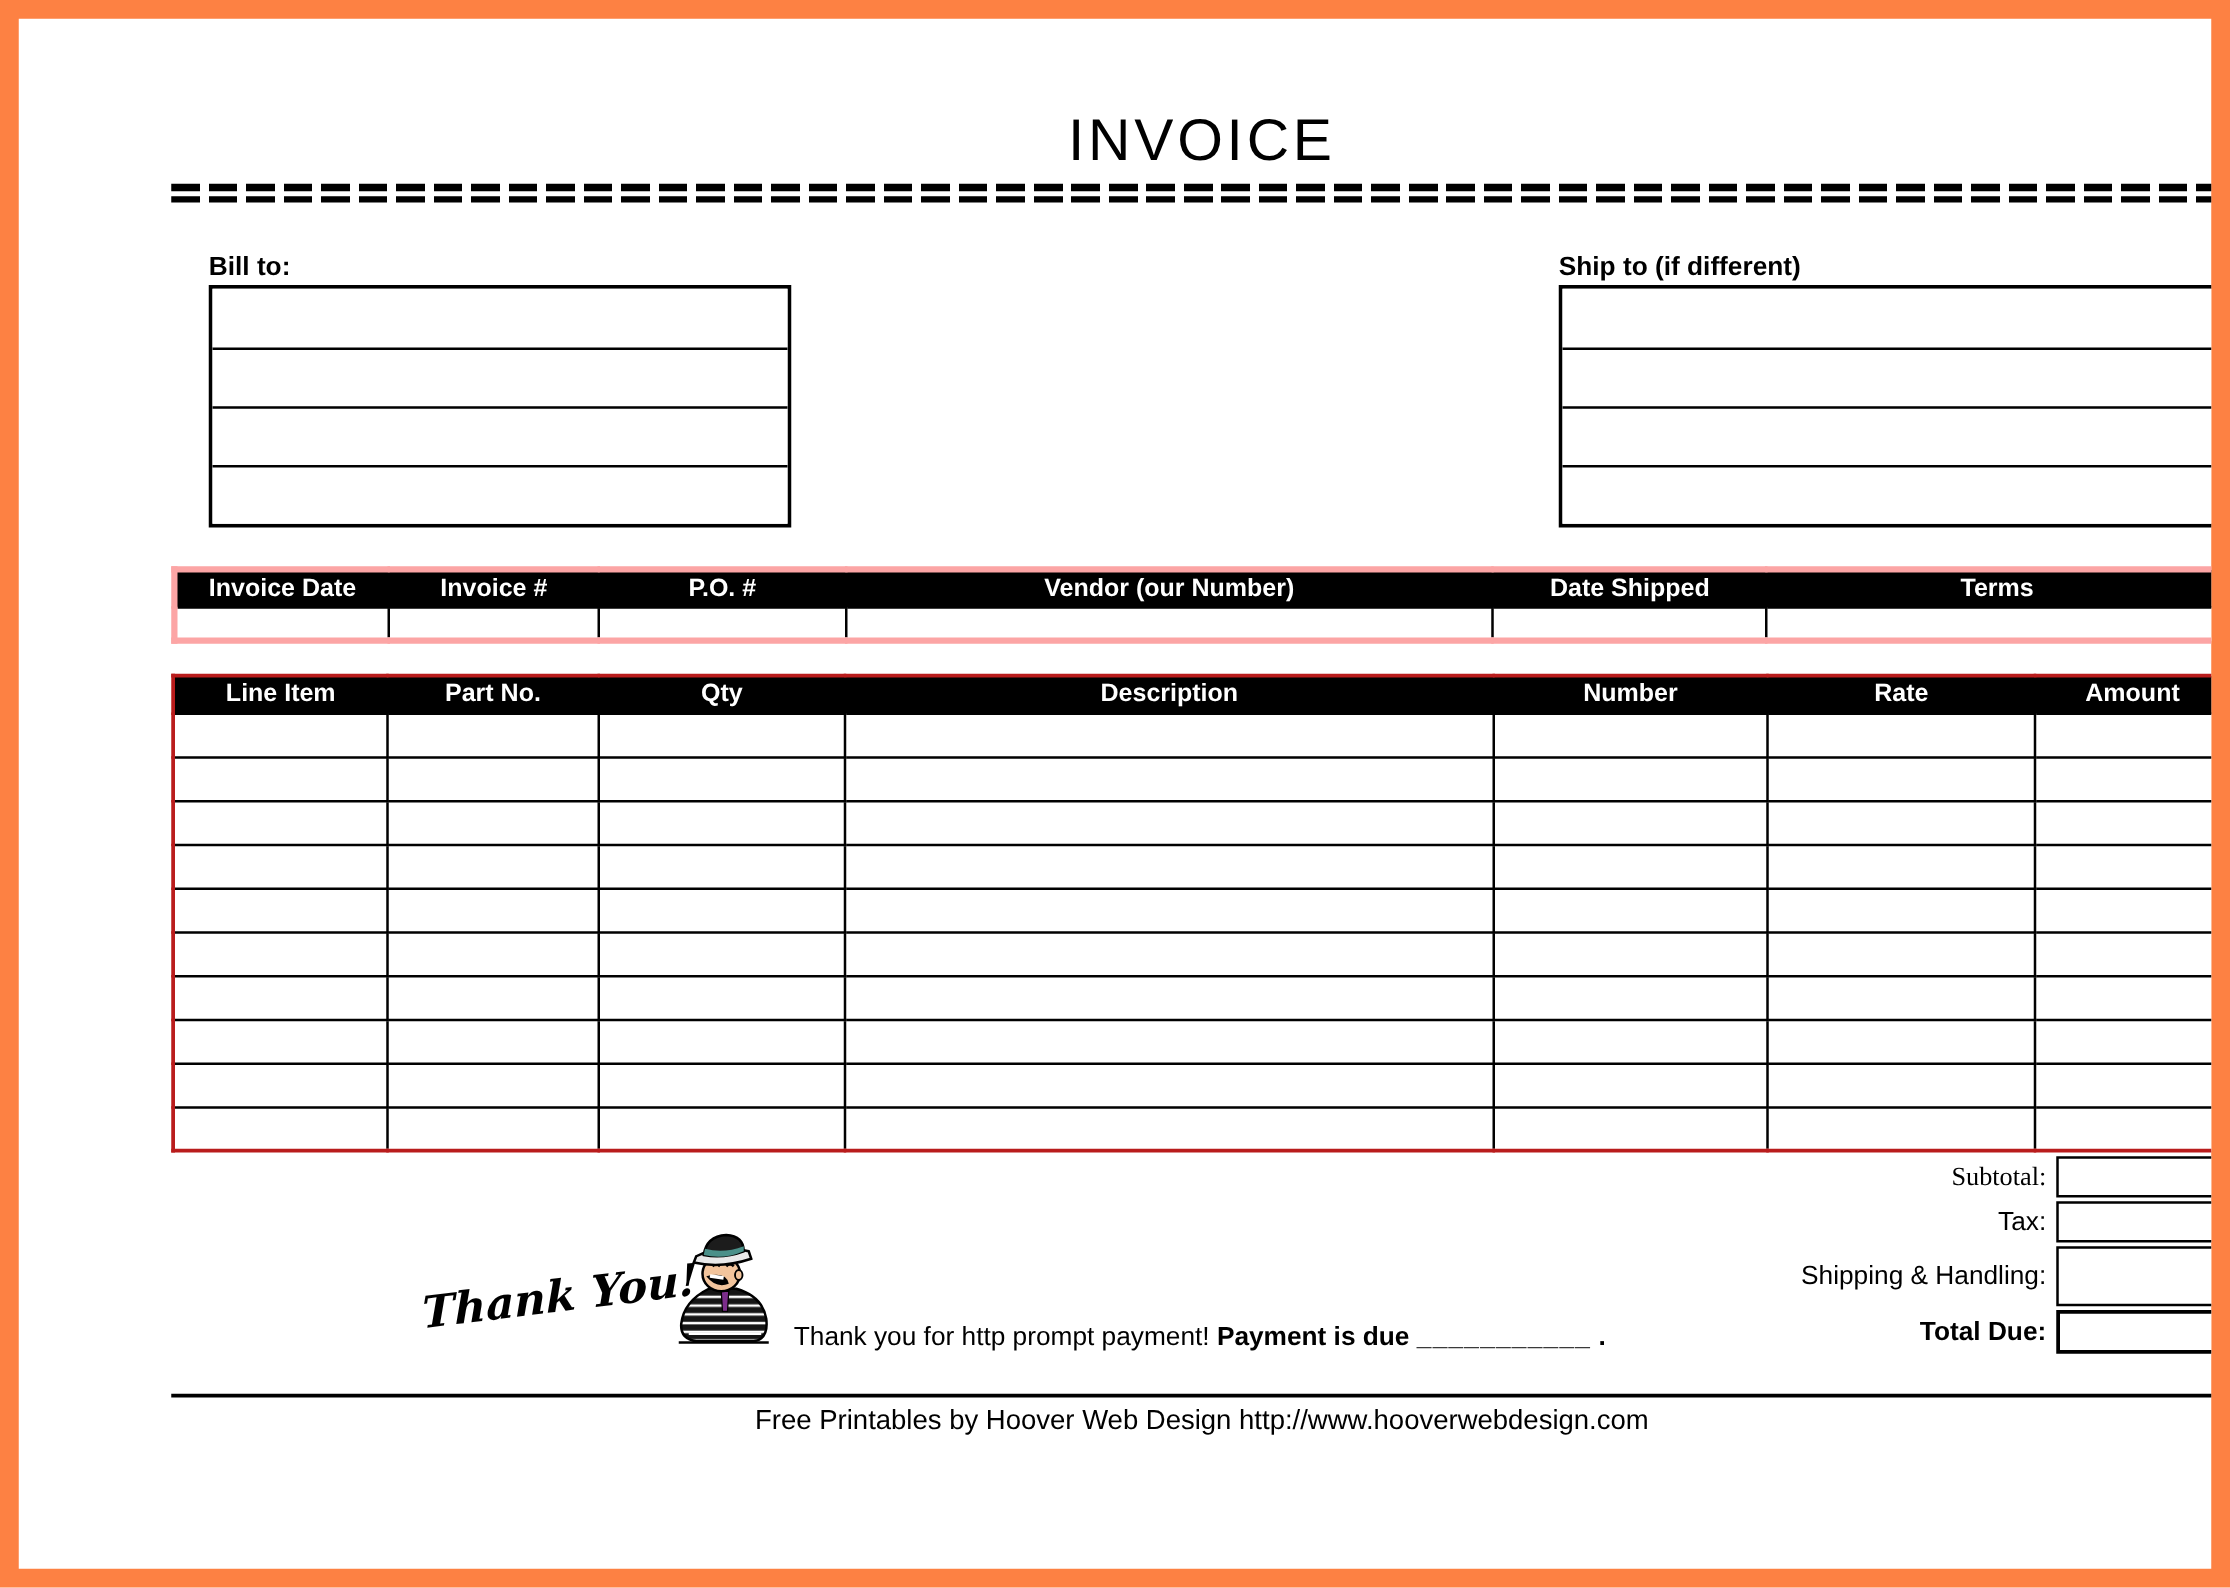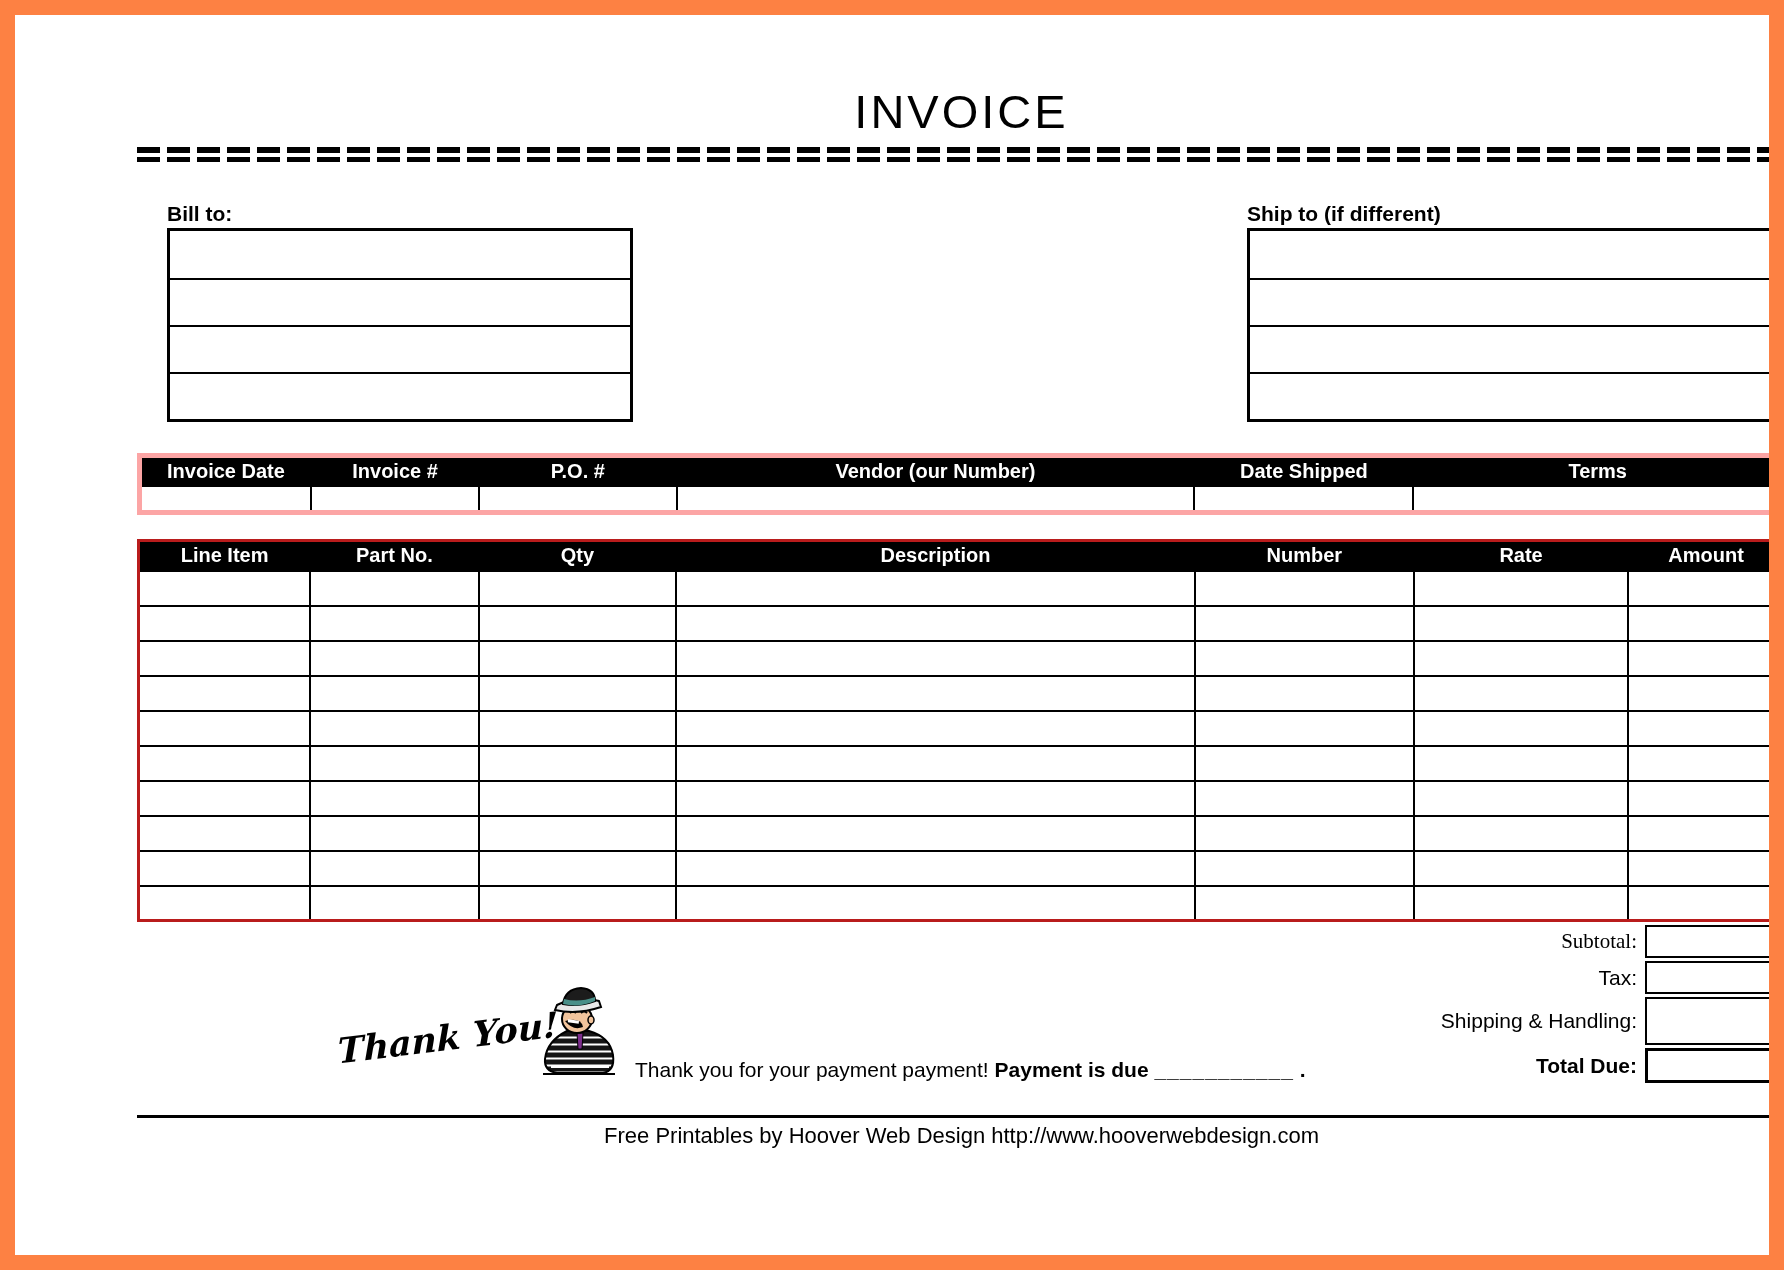--- a/index.html
+++ b/index.html
@@ -311,21 +311,21 @@
       <path d="M44 30 q3 -3 6 0" fill="none" stroke="#000" stroke-width="2"></path>
 
       <ellipse cx="54" cy="37" rx="3" ry="4" fill="#F2C49C" stroke="#000" stroke-width="1.5"></ellipse>
 
       <path d="M20 22 Q40 12 62 18 L64 24 Q40 32 18 27 Z" fill="#e9e9e9" stroke="#000" stroke-width="2"></path>
       <path d="M26 21 Q28 6 44 5 Q58 6 58 18 Q42 24 26 21 Z" fill="#1c1c1c" stroke="#000" stroke-width="2"></path>
       <path d="M26 21 Q42 25 58 18 L58 14 Q42 20 27 16 Z" fill="#4A9089"></path>
     </svg>
 
     <div class="payment-line">
-      <span>Thank you for your payment payment!</span>
+      <span>Thank you for http prompt payment!</span>
       <span class="bold">Payment is due</span>
       <span class="payment-blank">___________</span>
       <span class="bold">.</span>
     </div>
   </div>
 
   <div class="footer-rule"></div>
   <div class="footer-text">Free Printables by Hoover Web Design http://www.hooverwebdesign.com</div>
 
 </div>

